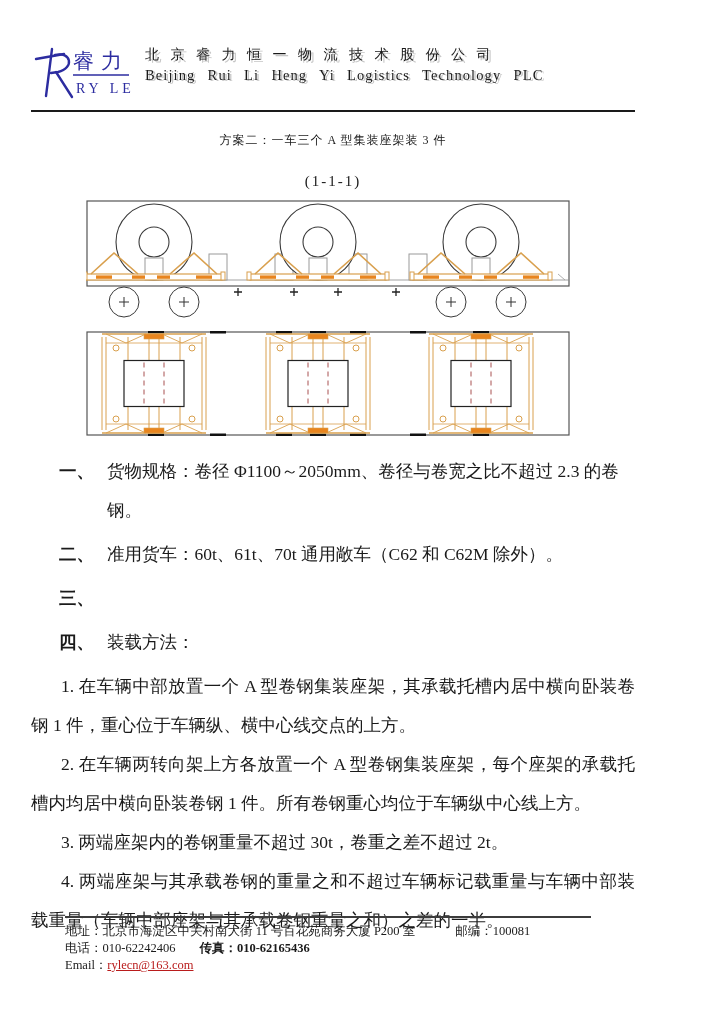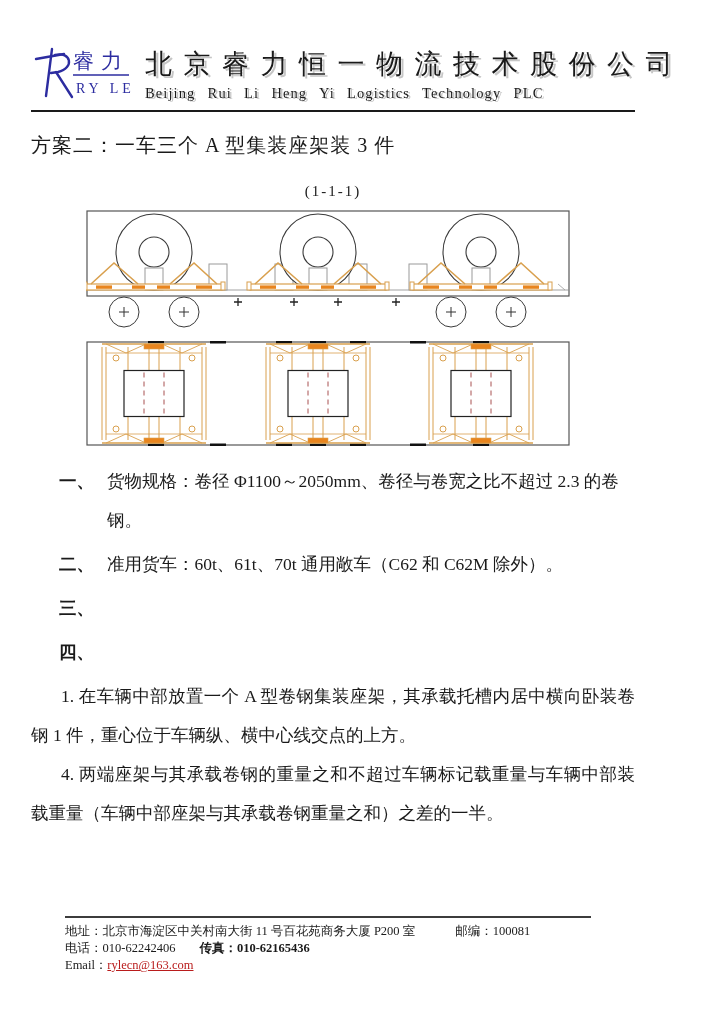--- a/index.html
+++ b/index.html
@@ -6,25 +6,25 @@
   body{
     width:725px;height:1024px;background:#ffffff;color:#1a1a1a;
     font-family:"Liberation Serif","DejaVu Serif",serif;
     position:relative;overflow:hidden;
   }
   .page{position:relative;width:666px;height:1024px;box-sizing:border-box;padding:44px 31px 0;}
   
   .header{display:flex;align-items:flex-start;gap:12px;height:62px;}
   .logo-svg{width:102px;height:58px;flex:none;}
   .company{flex:1;padding-top:2px;min-width:0;}
-  .company-cn{font-size:27px;letter-spacing:11.5px;white-space:nowrap;text-shadow:2.5px 1.5px 0 #c6c6c6;}
+  .company-cn{font-size:14px;letter-spacing:11.5px;white-space:nowrap;text-shadow:2.5px 1.5px 0 #c6c6c6;}
   .company-en{font-size:14.5px;letter-spacing:1.1px;word-spacing:7.5px;white-space:nowrap;text-shadow:2px 1px 0 #c6c6c6;margin-top:3px;}
   .rule{border:none;border-top:2px solid #1a1a1a;margin:4px 0 0;}
   
-  .title{font-size:20px;margin-top:20px;letter-spacing:1px;}
+  .title{text-align:center;font-size:12px;margin-top:20px;letter-spacing:1px;}
   .scheme{text-align:center;font-size:15px;margin-top:24px;letter-spacing:2px;}
   
   .diagram{display:block;margin-left:55px;}
   #side-svg{margin-top:10px;}
   #top-svg{margin-top:9px;}
   
   .sections{margin-top:16px;}
   .sec{display:flex;line-height:39px;margin-bottom:5px;font-size:17.5px;}
   .sec-num{font-weight:bold;padding-left:28px;margin-right:13px;flex:none;}
   .para{font-size:17.5px;line-height:39px;text-indent:30px;text-align:justify;margin:0;}
@@ -218,24 +218,27 @@
     </div>
     <div class="sec">
       <span class="sec-num">二、</span>
       <span class="sec-text">准用货车：60t、61t、70t 通用敞车（C62 和 C62M 除外）。</span>
     </div>
     <div class="sec">
       <span class="sec-num">三、</span>
     </div>
     <div class="sec">
       <span class="sec-num">四、</span>
+      <span class="sec-text">装载方法：</span>
     </div>
   </div>
 
   <p class="para">1. 在车辆中部放置一个 A 型卷钢集装座架，其承载托槽内居中横向卧装卷钢 1 件，重心位于车辆纵、横中心线交点的上方。</p>
+  <p class="para">2. 在车辆两转向架上方各放置一个 A 型卷钢集装座架，每个座架的承载托槽内均居中横向卧装卷钢 1 件。所有卷钢重心均位于车辆纵中心线上方。</p>
+  <p class="para">3. 两端座架内的卷钢重量不超过 30t，卷重之差不超过 2t。</p>
   <p class="para">4. 两端座架与其承载卷钢的重量之和不超过车辆标记载重量与车辆中部装载重量（车辆中部座架与其承载卷钢重量之和）之差的一半。</p>
 
   <div class="footer">
     <hr class="footer-rule">
     <div class="f-line">
       <span>地址：</span>
         <span>北京市海淀区中关村南大街 11 号百花苑商务大厦 P200 室</span>
       <span class="postal"><span>邮编：</span><span>100081</span></span>
     </div>
     <div class="f-line">

